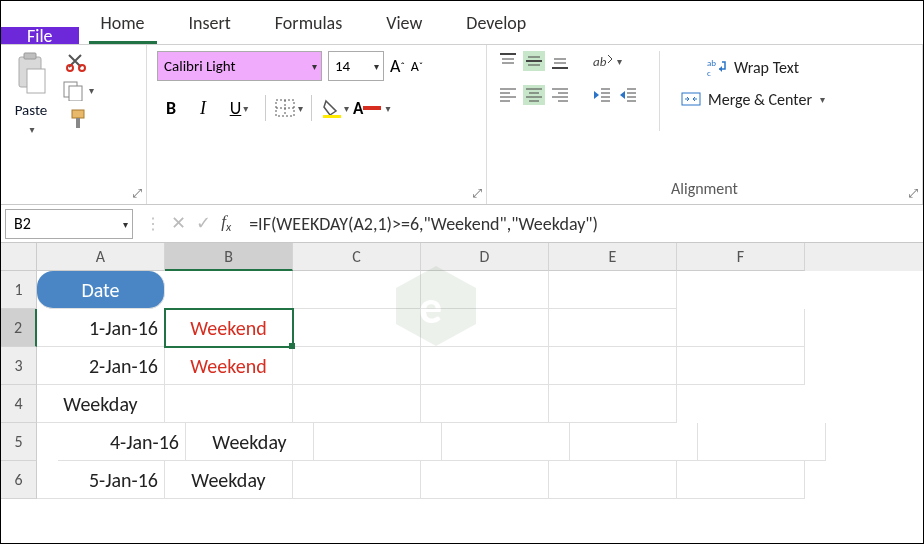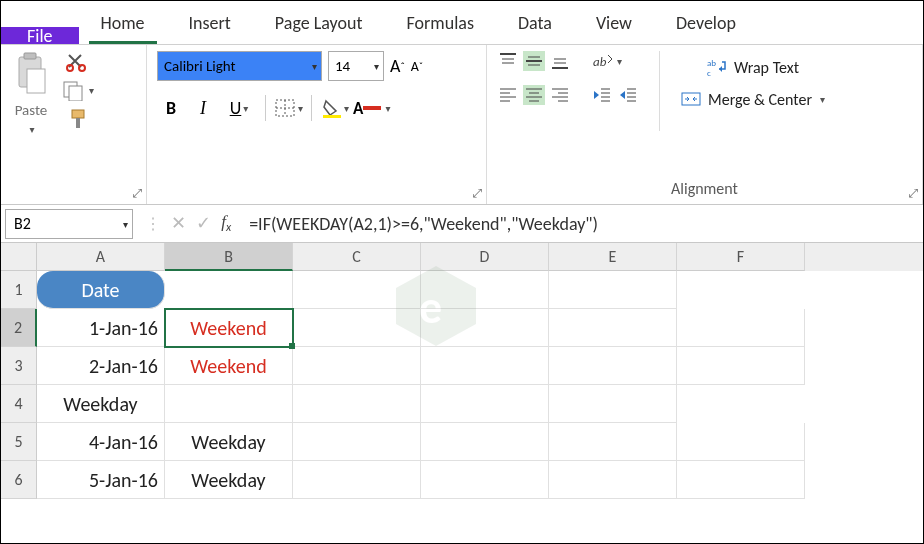--- a/index.html
+++ b/index.html
@@ -20,21 +20,21 @@
   .btn { background: transparent; border: none; cursor: pointer; display: inline-flex; align-items: center; justify-content: center; }
   .ico { display: inline-flex; align-items: center; justify-content: center; }
   .dd { font-size: 10px; color: #555; padding-left: 2px; }
 
   
   .clip-left { display:flex; flex-direction:column; align-items:center; gap:4px; color:#888; }
   .clip-right { display:flex; flex-direction:column; gap:6px; }
 
   
   .font-row1 { display:flex; gap:6px; align-items:center; }
-  .font-select { width:165px; height:30px; border:1px solid #ababab; font-size:15px; padding:2px 20px 2px 6px; background:#3b82f6; position:relative; display:flex; align-items:center; }
+  .font-select { width:165px; height:30px; border:1px solid #ababab; font-size:15px; padding:2px 20px 2px 6px; background:#f0abfc; position:relative; display:flex; align-items:center; }
   .size-select { width:56px; height:30px; border:1px solid #ababab; font-size:15px; padding:2px 18px 2px 6px; background:#fff; display:flex; align-items:center; position:relative; }
   .sel-chev { position:absolute; right:4px; top:50%; transform:translateY(-50%); font-size:10px; color:#333; }
   .font-row2 { display:flex; gap:4px; align-items:center; margin-top:14px; }
 
   
   .align-col { display:flex; flex-direction:column; gap:14px; }
   .align-row { display:flex; gap:4px; align-items:center; }
   .sel-btn { background:#c8e6c9; }
   .align-text-col { display:flex; flex-direction:column; gap:12px; justify-content:flex-start; padding-top:6px; }
   .merge-btn { display:flex; align-items:center; gap:6px; font-size:16px; color:#222; }
@@ -68,40 +68,38 @@
   
   .wm { position:absolute; left:390px; top:260px; opacity:.12; pointer-events:none; }
 </style>
 </head>
 <body>
 
 <div class="tabs">
   <div class="tab tab-file">File</div>
   <div class="tab tab-active">Home</div>
   <div class="tab">Insert</div>
-  <div class="tab">Page Layout</div>
   <div class="tab">Formulas</div>
-  <div class="tab">Data</div>
   <div class="tab">View</div>
   <div class="tab">Develop</div>
 </div>
 
 <div class="ribbon">
 
   <div class="group" style="width:146px">
     <div class="group-inner">
       <div class="clip-left">
         <span class="ico">
           <svg width="40" height="46">
               <rect x="8" y="6" width="22" height="30" rx="2" fill="#d9d9d9" stroke="#aaa"></rect>
               <rect x="13" y="2" width="12" height="6" rx="1" fill="#bfbfbf" stroke="#999"></rect>
               <rect x="16" y="18" width="18" height="24" fill="#fff" stroke="#aaa"></rect>
             </svg>
         </span>
-        <span style="color:#737373;font-size:15px">Paste</span>
+        <span style="color:#0f172a;font-size:15px">Paste</span>
         <span class="dd">▾</span>
       </div>
       <div class="clip-right">
         <span class="btn">
             <svg width="26" height="22">
               <path d="M4 4 L16 16 M16 4 L4 16" stroke="#555" stroke-width="2"></path>
               <circle cx="5" cy="17" r="3" fill="none" stroke="#d62d20" stroke-width="2"></circle>
               <circle cx="17" cy="17" r="3" fill="none" stroke="#d62d20" stroke-width="2"></circle>
             </svg>
           </span>
@@ -338,21 +336,21 @@
       <div class="row">
         <div class="row-h">4</div>
         <div class="cell" style="justify-content: center;">Weekday</div>
         <div class="cell"></div>
         <div class="cell"></div>
         <div class="cell"></div>
         <div class="cell"></div>
       </div>
       <div class="row">
         <div class="row-h">5</div>
-        <div class="cell" style="justify-content: flex-end;">4-Jan-16</div>
+        <div class="cell" style="justify-content: flex-end; margin-left: 21px;">4-Jan-16</div>
         <div class="cell" style="justify-content: center;">Weekday</div>
         <div class="cell"></div>
         <div class="cell"></div>
         <div class="cell"></div>
         <div class="cell"></div>
       </div>
       <div class="row">
         <div class="row-h">6</div>
         <div class="cell" style="justify-content: flex-end; padding-left: 46px;">5-Jan-16</div>
         <div class="cell" style="justify-content: center;">Weekday</div>

